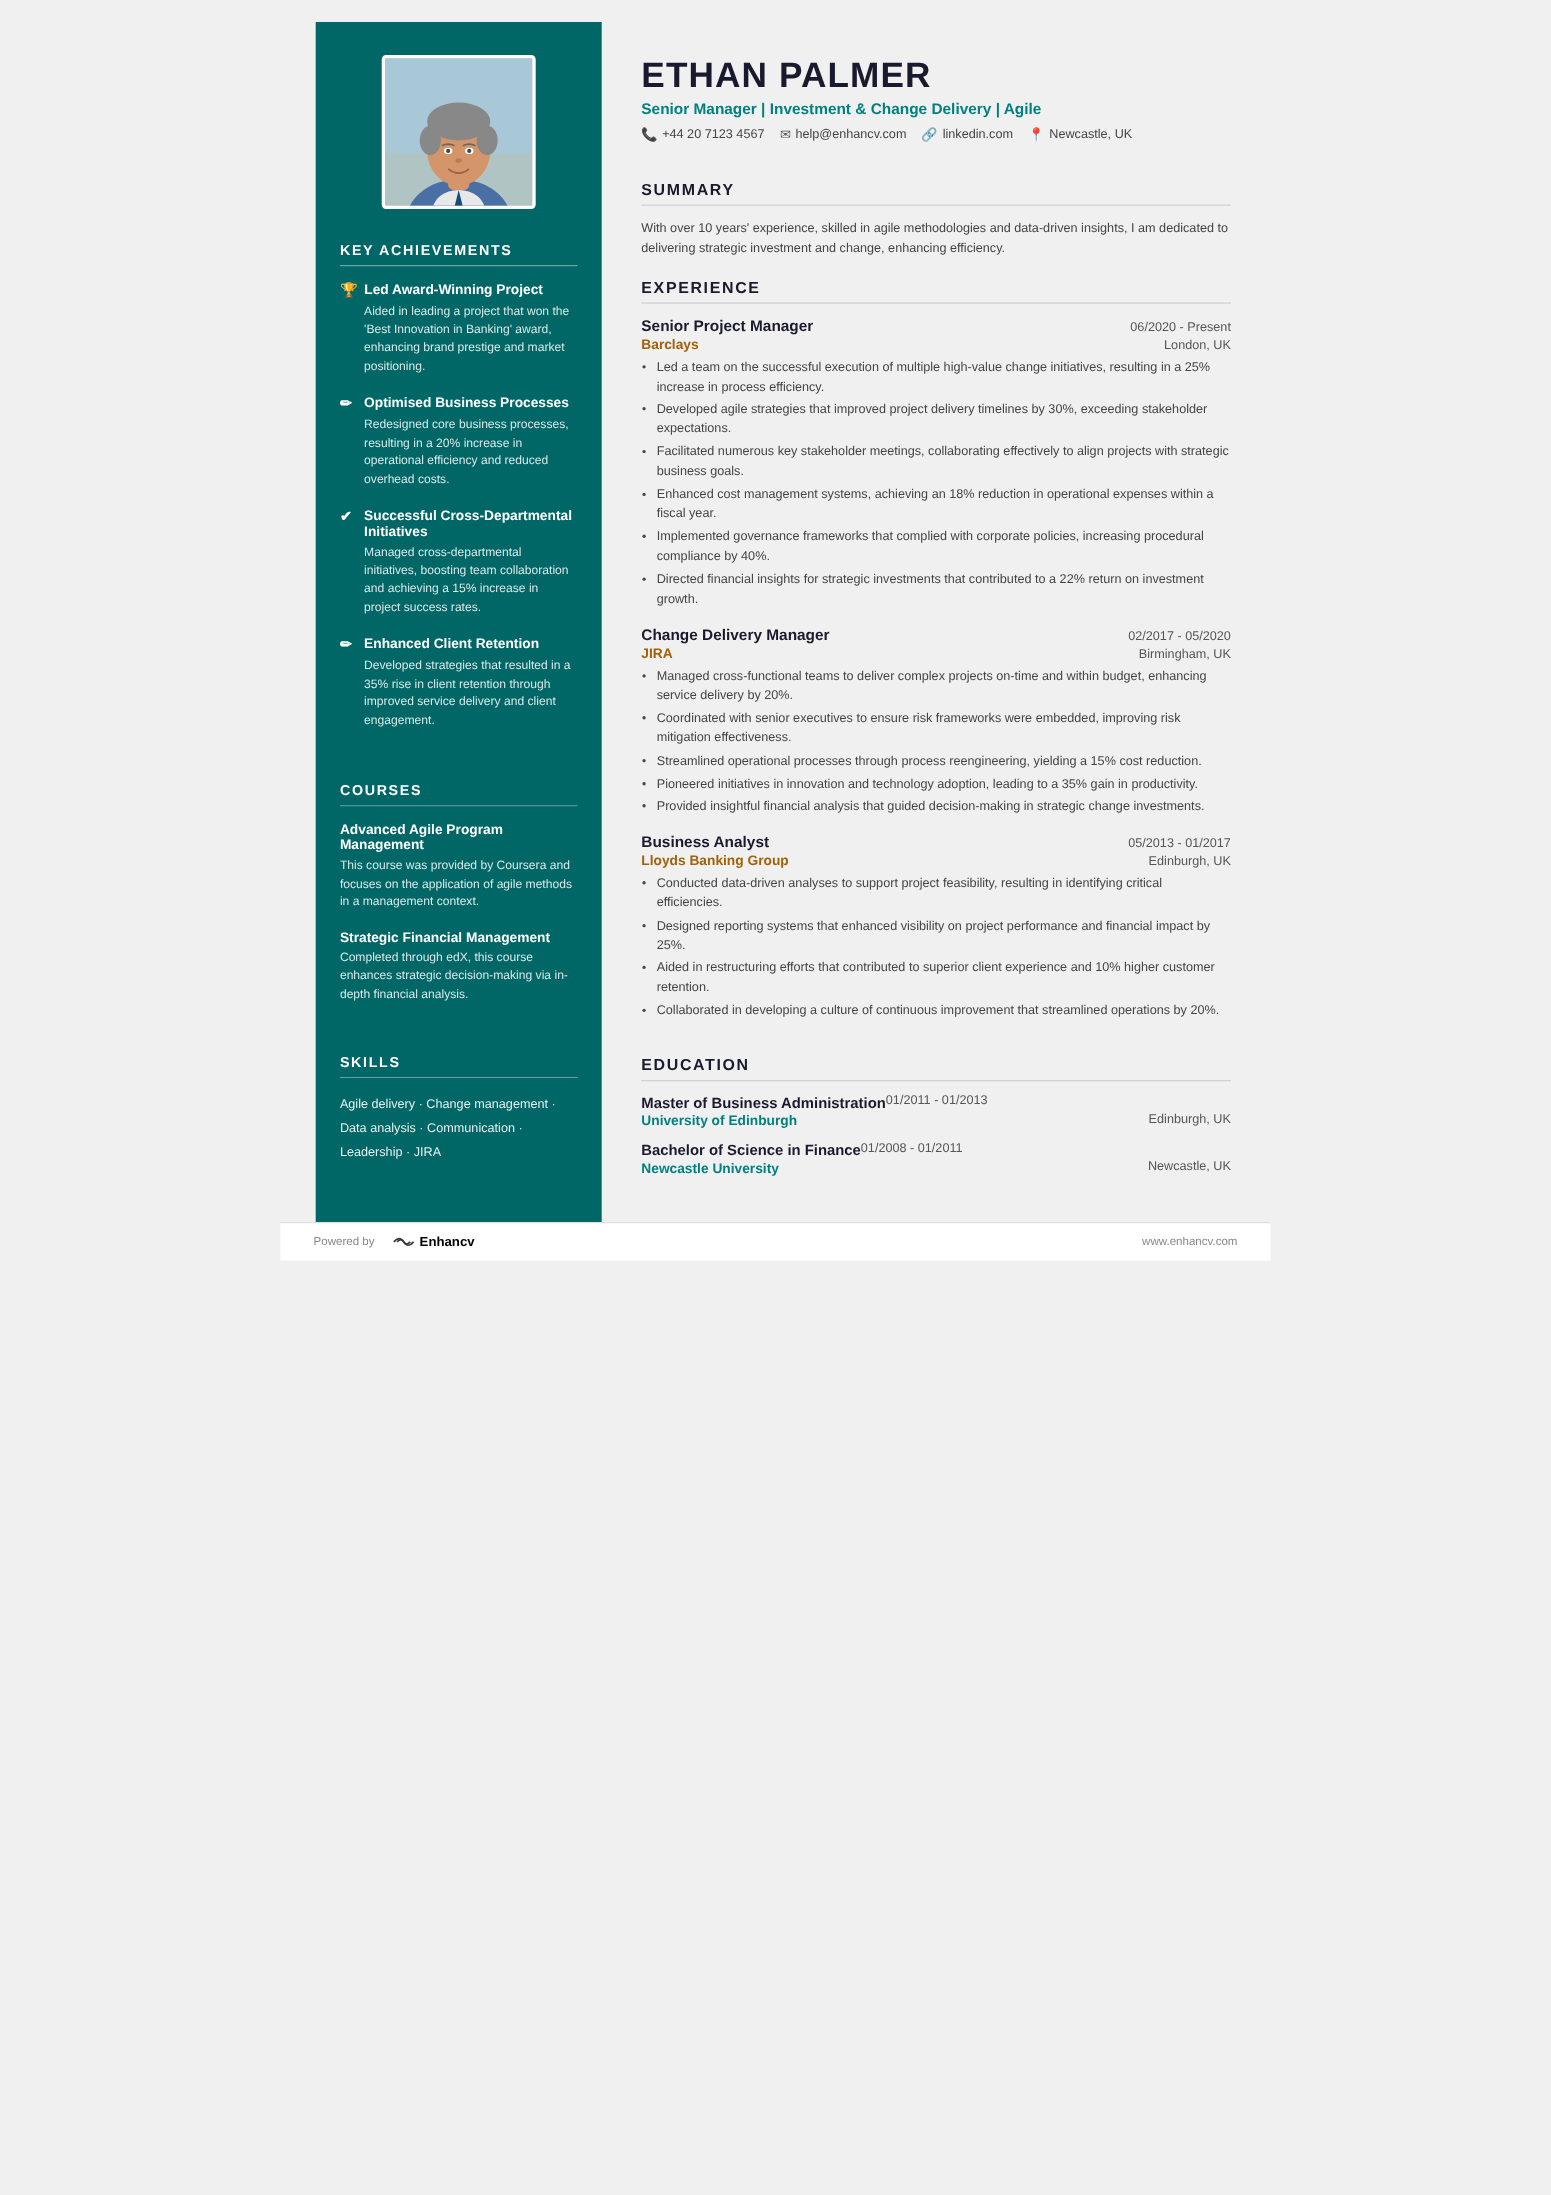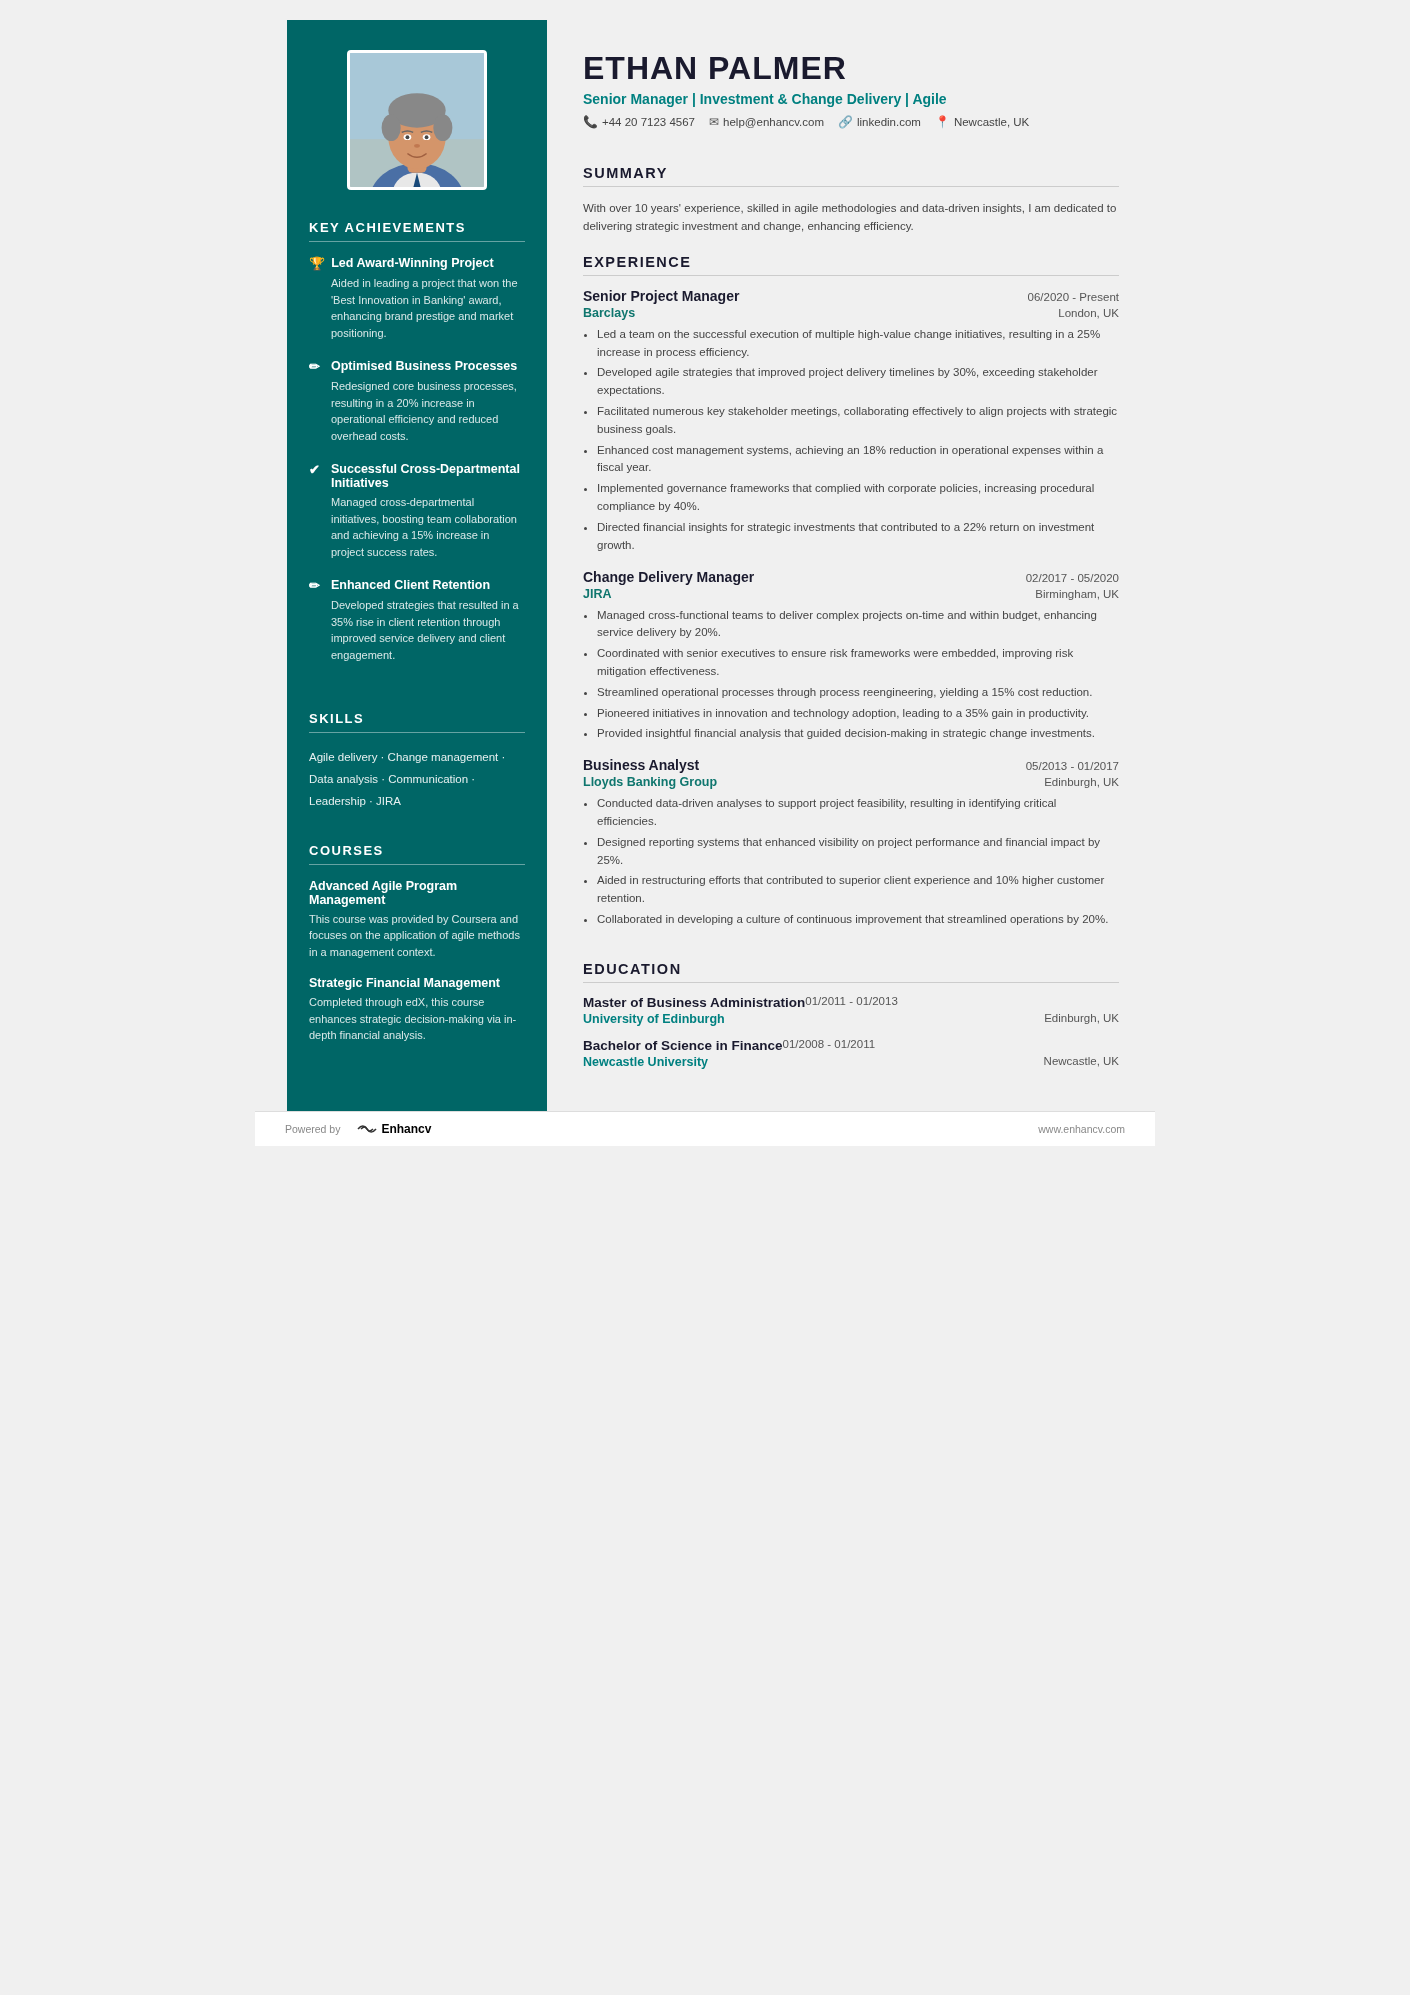--- a/index.html
+++ b/index.html
@@ -160,21 +160,21 @@
       color: #555;
     }
     .exp-company-row {
       display: flex;
       justify-content: space-between;
       align-items: baseline;
       margin-bottom: 6px;
     }
     .exp-company {
       font-size: 12.5px;
-      color: #0f766e;
+      color: #a16207;
       font-weight: bold;
     }
     .exp-location {
       font-size: 11.5px;
       color: #555;
     }
     .exp-bullets {
       margin-left: 14px;
       margin-bottom: 14px;
     }
@@ -312,42 +312,42 @@
       <span class="achievement-icon">✏</span>
       <span>Enhanced Client Retention</span>
     </div>
     <div class="achievement-desc">Developed strategies that resulted in a 35% rise in client retention through improved service delivery and client engagement.</div>
   </div>
           </div>
       </div>
 
       <div class="sidebar-section">
         <div class="sidebar-section-title">
+          <span>COURSES</span>
+        </div>
+        <div id="courses-container">
+            <div class="course-item">
+    <div class="course-title">Advanced Agile Program Management</div>
+    <div class="course-desc">This course was provided by Coursera and focuses on the application of agile methods in a management context.</div>
+  </div>
+            <div class="course-item">
+    <div class="course-title">Strategic Financial Management</div>
+    <div class="course-desc">Completed through edX, this course enhances strategic decision-making via in-depth financial analysis.</div>
+  </div>
+          </div>
+      </div>
+
+      <div class="sidebar-section">
+        <div class="sidebar-section-title">
           <span>SKILLS</span>
         </div>
         <div id="skills-container" class="skills-text">
             <div>Agile delivery · Change management ·</div>
             <div>Data analysis · Communication ·</div>
             <div>Leadership · JIRA</div>
-          </div>
-      </div>
-
-      <div class="sidebar-section">
-        <div class="sidebar-section-title">
-          <span>COURSES</span>
-        </div>
-        <div id="courses-container">
-            <div class="course-item">
-    <div class="course-title">Advanced Agile Program Management</div>
-    <div class="course-desc">This course was provided by Coursera and focuses on the application of agile methods in a management context.</div>
-  </div>
-            <div class="course-item">
-    <div class="course-title">Strategic Financial Management</div>
-    <div class="course-desc">Completed through edX, this course enhances strategic decision-making via in-depth financial analysis.</div>
-  </div>
           </div>
       </div>
     </div>
 
     <div class="main">
 
       <div class="header-name">ETHAN PALMER</div>
       <div class="header-subtitle">Senior Manager | Investment &amp; Change Delivery | Agile</div>
       <div class="header-contact">
         <div class="contact-item">

